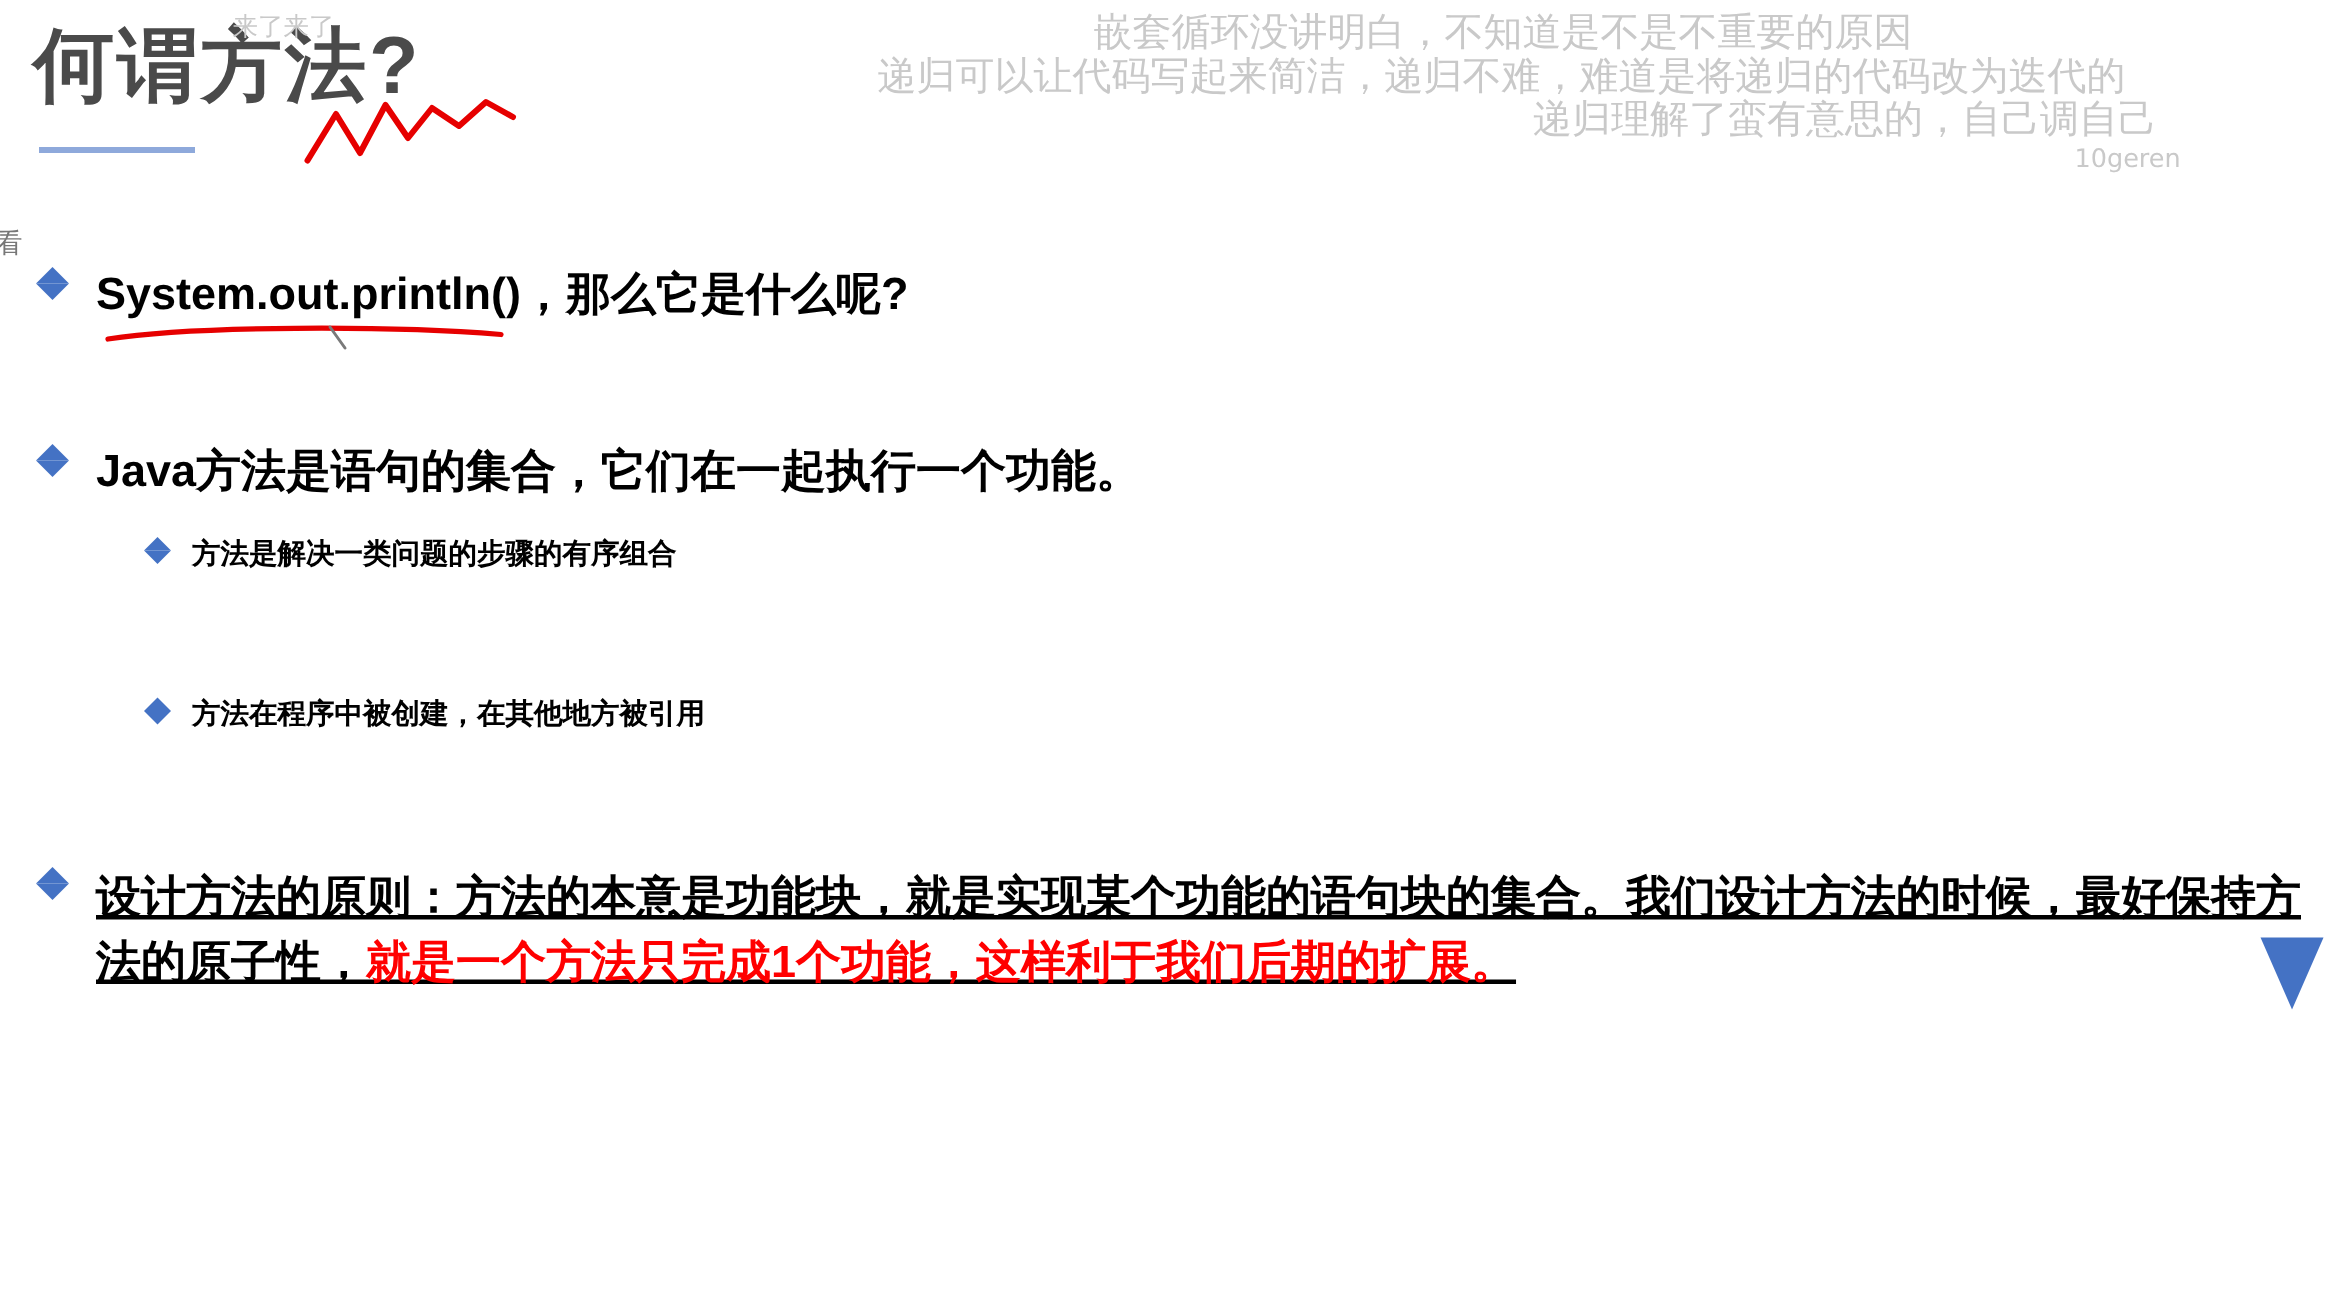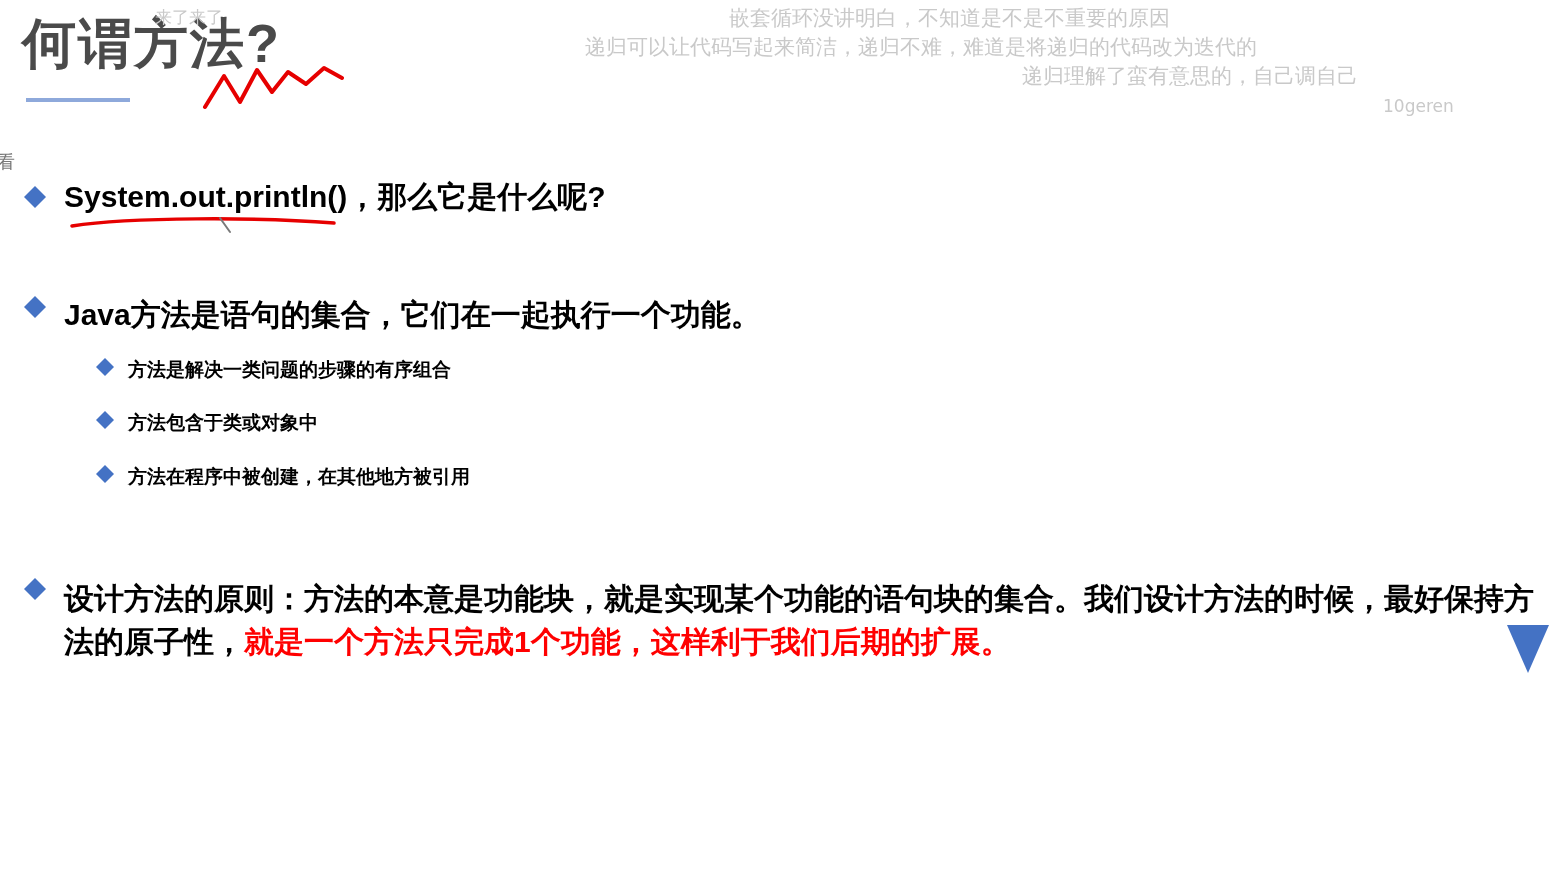--- a/index.html
+++ b/index.html
@@ -44,21 +44,21 @@
     top: 62px;
     width: 150px;
     height: 55px;
     pointer-events: none;
   }
 
   
   .danmaku {
     position: absolute;
     color: #c9c9c9;
-    font-size: 21px;
+    font-size: 26px;
     white-space: nowrap;
     font-family: "DejaVu Sans", "Liberation Sans", sans-serif;
   }
   .danmaku.small {
     font-size: 17px;
   }
 
   
   .bullet-row {
     position: absolute;
@@ -106,20 +106,21 @@
   }
   .btxt.red {
     color: #ff0000;
   }
   .para {
     font-size: 30px;
     font-weight: bold;
     color: #000000;
     line-height: 1.42;
     width: 1480px;
+    text-decoration: underline;
   }
   .para .red {
     color: #ff0000;
   }
 
   
   .red-underline {
     position: absolute;
     left: 70px;
     top: 212px;
@@ -158,42 +159,38 @@
   </svg>
 
   <div class="edge-char">看</div>
 
   <div class="danmaku small" style="left:155px; top:6px;text-align:center;">来了来了</div>
   <div class="danmaku" style="left:729px; top:4px;">嵌套循环没讲明白，不知道是不是不重要的原因</div>
   <div class="danmaku" style="left:585px; top:33px;">递归可以让代码写起来简洁，递归不难，难道是将递归的代码改为迭代的</div>
   <div class="danmaku" style="left:1022px; top:62px;">递归理解了蛮有意思的，自己调自己</div>
   <div class="danmaku small" style="left:1383px; top:96px;">10geren</div>
 
-  <div class="bullet-row" style="left:24px; top:178px;align-items:center;">
+  <div class="bullet-row" style="left:24px; top:178px;">
     <span class="diamond"></span>
     <span class="btxt">System.out.println()，那么它是什么呢?</span>
   </div>
   <svg class="red-underline" viewBox="0 0 270 26">
     <path d="M2,14 C60,5 190,5 264,11" fill="none" stroke="#e60000" stroke-width="3.5" stroke-linecap="round"></path>
     <path d="M150,6 L160,20" fill="none" stroke="#7a7a7a" stroke-width="2" stroke-linecap="round"></path>
   </svg>
 
   <div class="bullet-row" style="left:24px; top:296px;">
     <span class="diamond"></span>
     <span class="btxt">Java方法是语句的集合，它们在一起执行一个功能。</span>
   </div>
 
   <div class="bullet-row" style="left:96px; top:358px;">
     <span class="diamond sub"></span>
     <span class="btxt sub">方法是解决一类问题的步骤的有序组合</span>
   </div>
-  <div class="bullet-row" style="left:96px; top:411px;">
-    <span class="diamond sub"></span>
-    <span class="btxt sub">方法包含于类或对象中</span>
-  </div>
   <div class="bullet-row" style="left:96px; top:465px;">
     <span class="diamond sub"></span>
     <span class="btxt sub">方法在程序中被创建，在其他地方被引用</span>
   </div>
 
   <div class="bullet-row" style="left:24px; top:578px;">
     <span class="diamond"></span>
     <span class="para"><span>设计方法的原则：方法的本意是功能块，就是实现某个功能的语句块的集合。我们设计方法的时候，最好保持方法的原子性，</span><span class="red">就是一个方法只完成1个功能，这样利于我们后期的扩展。</span></span>
   </div>
 

